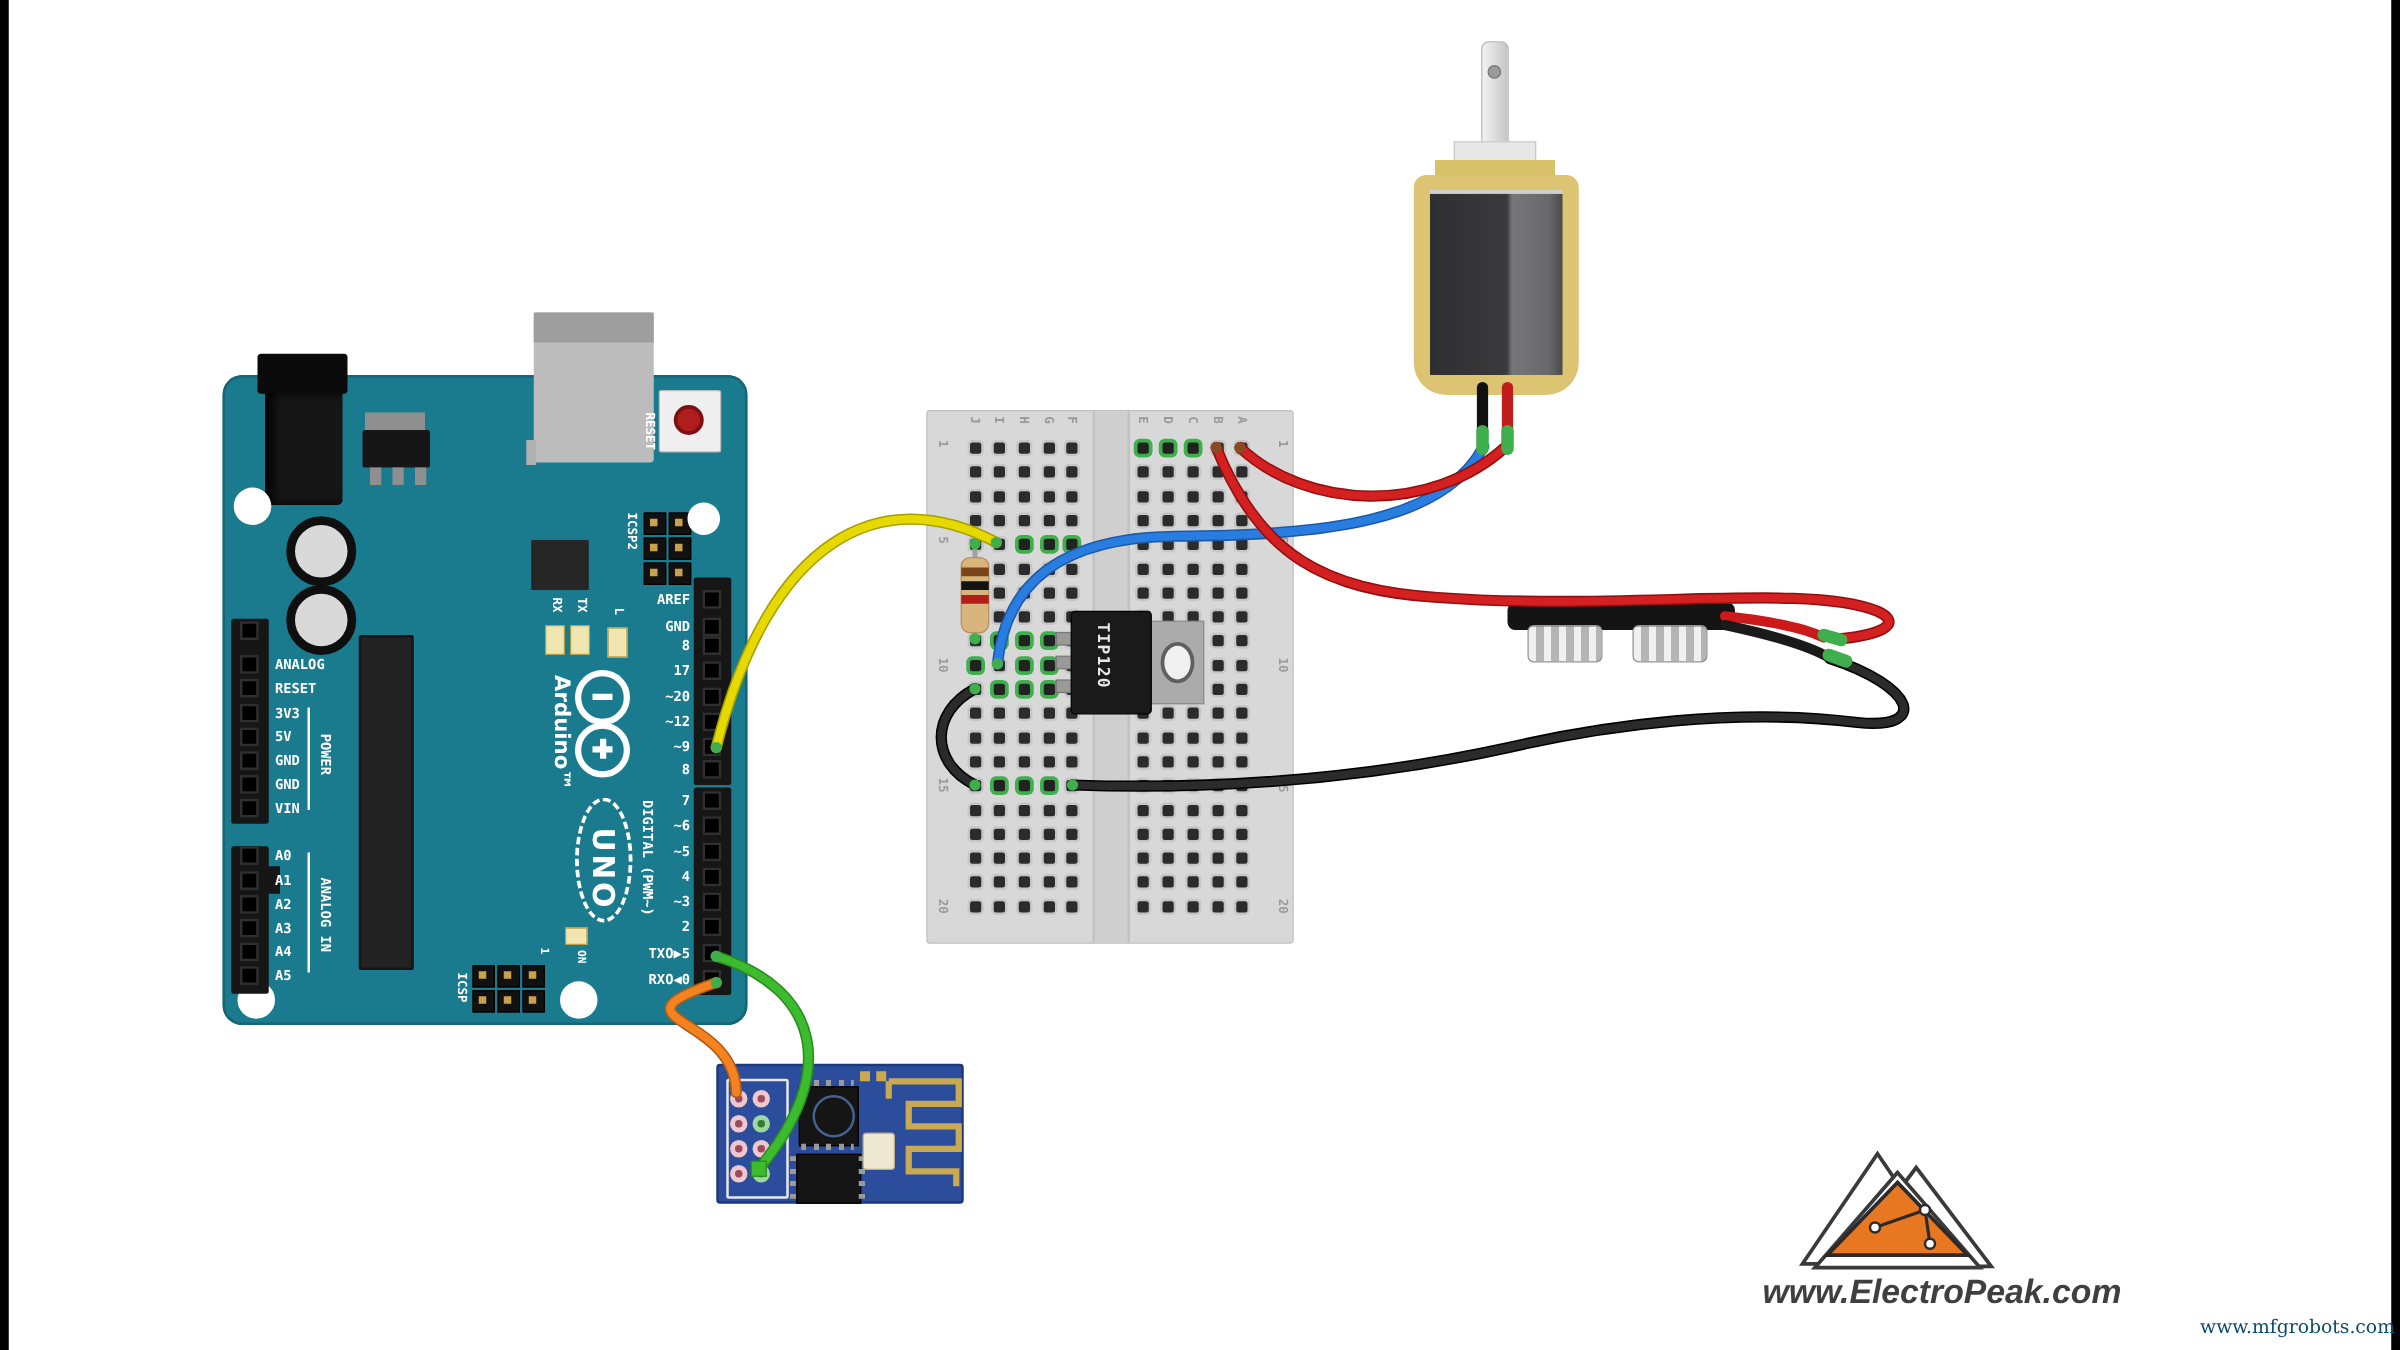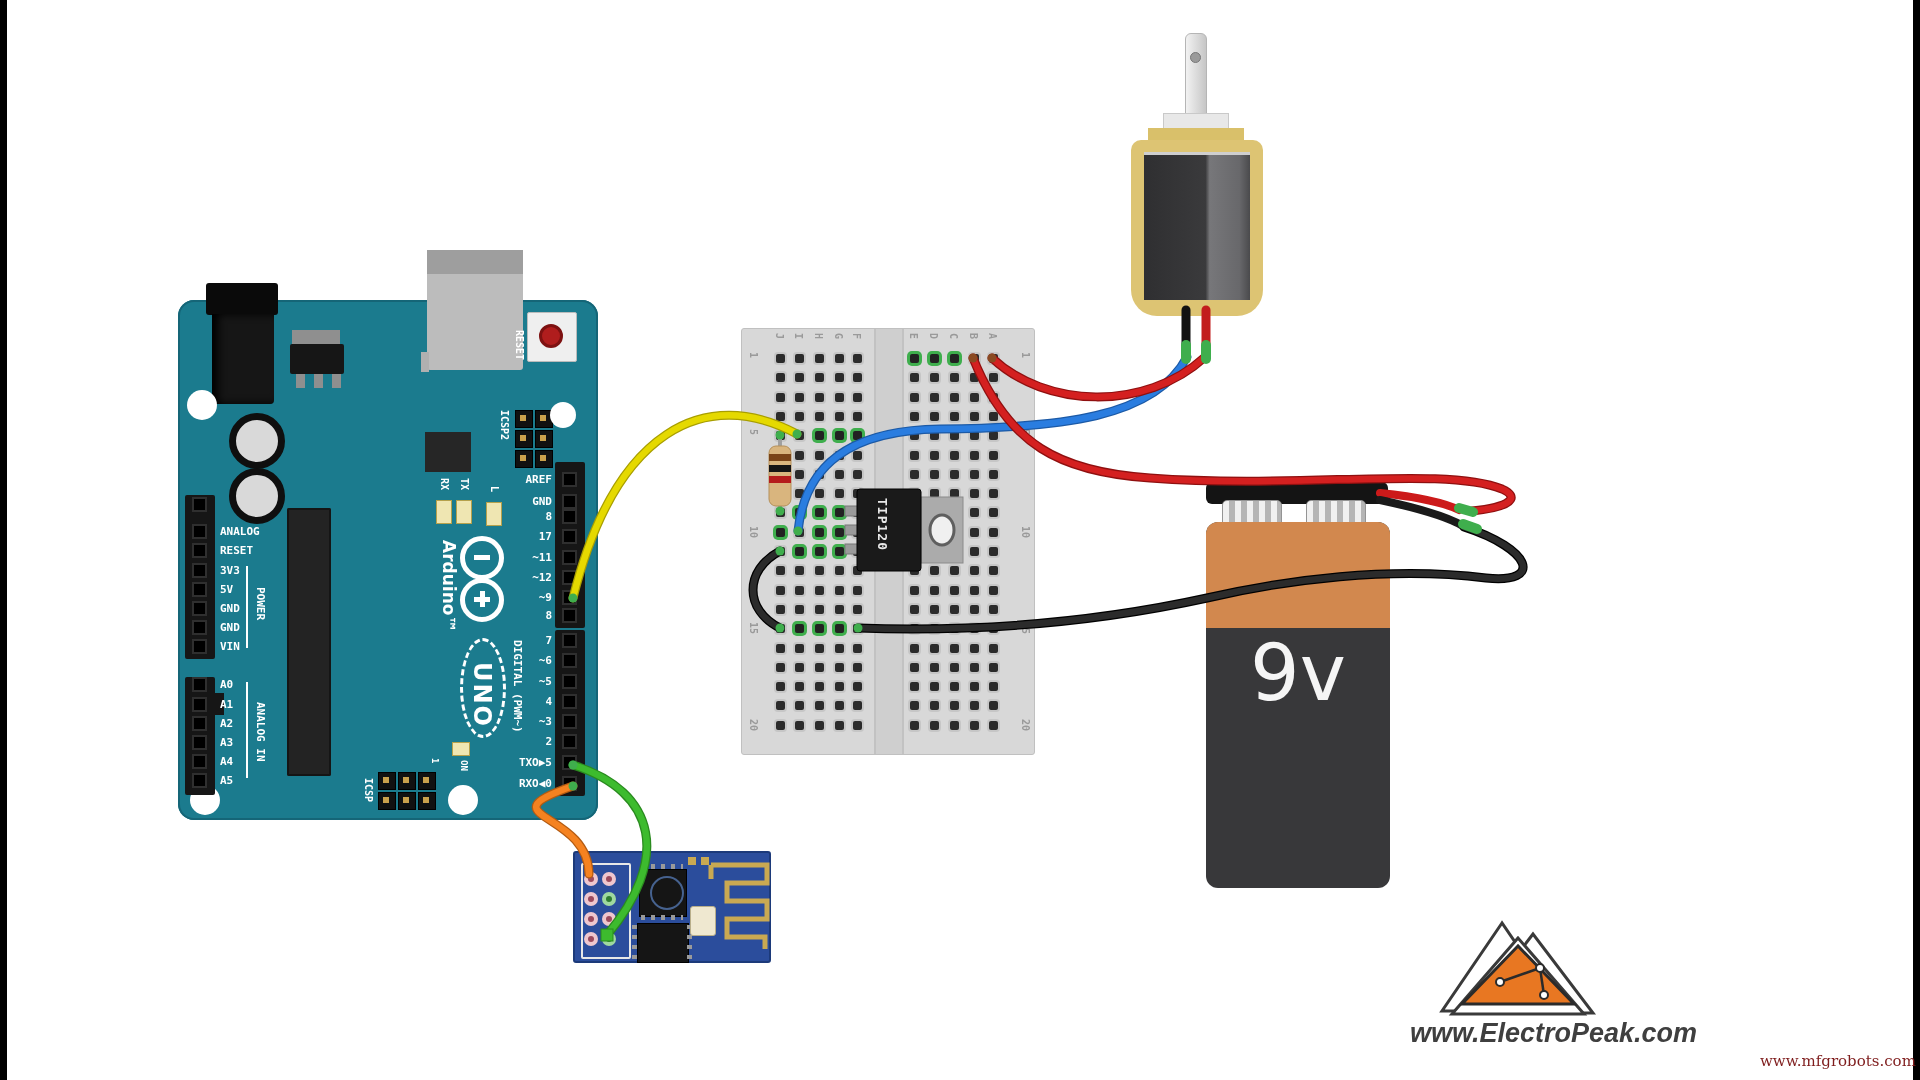--- a/index.html
+++ b/index.html
@@ -46,22 +46,22 @@
   .esp-pad{position:absolute;width:14px;height:14px;border-radius:50%;background:#efc7ce;}
   .esp-pad:after{content:"";position:absolute;left:4px;top:4px;width:6px;height:6px;border-radius:50%;background:#9c4a5e;}
   .esp-pad.green{background:#9fd89f;}
   .esp-pad.green:after{background:#2f7d32;}
   .chip{position:absolute;background:#151515;border:1px solid #000;}
   .stubs-h{position:absolute;height:5px;background:repeating-linear-gradient(90deg,#9a9a9a 0 4px,transparent 4px 10px);}
   .stubs-v{position:absolute;width:5px;background:repeating-linear-gradient(180deg,#9a9a9a 0 4px,transparent 4px 10px);}
   
   #ep-text{position:absolute;left:1410px;top:1018px;width:260px;text-align:center;
            font:bold italic 27px "Liberation Sans",sans-serif;color:#3f3f3f;}
-  #watermark{position:absolute;left:1760px;top:1052px;width:156px;text-align:left;
-             font:15px "DejaVu Serif",serif;color:#7f1d1d;}
+  #watermark{position:absolute;left:1760px;top:1052px;width:156px;text-align:center;
+             font:15px "DejaVu Serif",serif;color:#0c4a6e;}
   svg{display:block;}
   #wires{position:absolute;left:0;top:0;pointer-events:none;}
 </style>
 </head>
 <body>
 
 <div id="stage">
 
   <div class="edgebar" style="left:0;"></div>
   <div class="edgebar" style="left:1913px;"></div>
@@ -173,21 +173,21 @@
       <div class="pinlabel" style="left: 42px; top: 474px; position: absolute;">A5</div>
       <div class="pin" style="left: 384px; top: 172px; position: absolute;"></div>
       <div class="pinlabel r" style="left: 302px; top: 173px; position: absolute;">AREF</div>
       <div class="pin" style="left: 384px; top: 194px; position: absolute;"></div>
       <div class="pinlabel r" style="left: 302px; top: 195px; position: absolute;">GND</div>
       <div class="pin" style="left: 384px; top: 209px; position: absolute;"></div>
       <div class="pinlabel r" style="left: 302px; top: 210px; position: absolute;">8</div>
       <div class="pin" style="left: 384px; top: 229px; position: absolute;"></div>
       <div class="pinlabel r" style="left: 302px; top: 230px; position: absolute;">17</div>
       <div class="pin" style="left: 384px; top: 250px; position: absolute;"></div>
-      <div class="pinlabel r" style="left: 302px; top: 251px; position: absolute;">~11</div>
+      <div class="pinlabel r" style="left: 302px; top: 251px; position: absolute;">~20</div>
       <div class="pin" style="left: 384px; top: 270px; position: absolute;"></div>
       <div class="pinlabel r" style="left: 302px; top: 271px; position: absolute;">~12</div>
       <div class="pin" style="left: 384px; top: 290px; position: absolute;"></div>
       <div class="pinlabel r" style="left: 302px; top: 291px; position: absolute;">~9</div>
       <div class="pin" style="left: 384px; top: 308px; position: absolute;"></div>
       <div class="pinlabel r" style="left: 302px; top: 309px; position: absolute;">8</div>
       <div class="pin" style="left: 384px; top: 333px; position: absolute;"></div>
       <div class="pinlabel r" style="left: 302px; top: 334px; position: absolute;">7</div>
       <div class="pin" style="left: 384px; top: 353px; position: absolute;"></div>
       <div class="pinlabel r" style="left: 302px; top: 354px; position: absolute;">~6</div>
@@ -433,24 +433,20 @@
   <div class="sol" style="left:1190px;top:52px;width:11px;height:11px;border-radius:50%;background:#9a9a9a;border:1px solid #777;box-sizing:border-box;"></div>
   <div class="sol" style="left:1163px;top:113px;width:66px;height:17px;background:#e8e8e8;border:1px solid #c9c9c9;box-sizing:border-box;"></div>
   <div class="sol" style="left:1148px;top:128px;width:96px;height:26px;background:#d9c06a;"></div>
   <div class="sol" style="left:1131px;top:140px;width:132px;height:176px;background:#ddc473;border-radius:10px 10px 26px 26px;">
     <div class="abs" style="left:13px;top:12px;width:106px;height:148px;background:linear-gradient(90deg,#2f2f31 0%,#3a3a3c 58%,#77777a 62%,#68686b 90%,#4a4a4c 100%);border-top:3px solid #cfcfcf;box-sizing:border-box;"></div>
   </div>
 
   <div id="bat-cap"></div>
   <div class="bat-term" style="left:1222px;"></div>
   <div class="bat-term" style="left:1306px;"></div>
-  <div id="bat-body">
-    <div id="bat-orange"></div>
-    <div id="bat-label">9v</div>
-  </div>
 
   <div id="esp">
     <div class="abs" style="left:6px;top:10px;width:46px;height:92px;border:2px solid #e8e8e8;border-radius:2px;"></div>
     <div class="esp-pad" style="left:9px;top:19px;"></div>
     <div class="esp-pad" style="left:27px;top:19px;"></div>
     <div class="esp-pad" style="left:9px;top:39px;"></div>
     <div class="esp-pad green" style="left:27px;top:39px;"></div>
     <div class="esp-pad" style="left:9px;top:59px;"></div>
     <div class="esp-pad" style="left:27px;top:59px;"></div>
     <div class="esp-pad" style="left:9px;top:79px;"></div>

